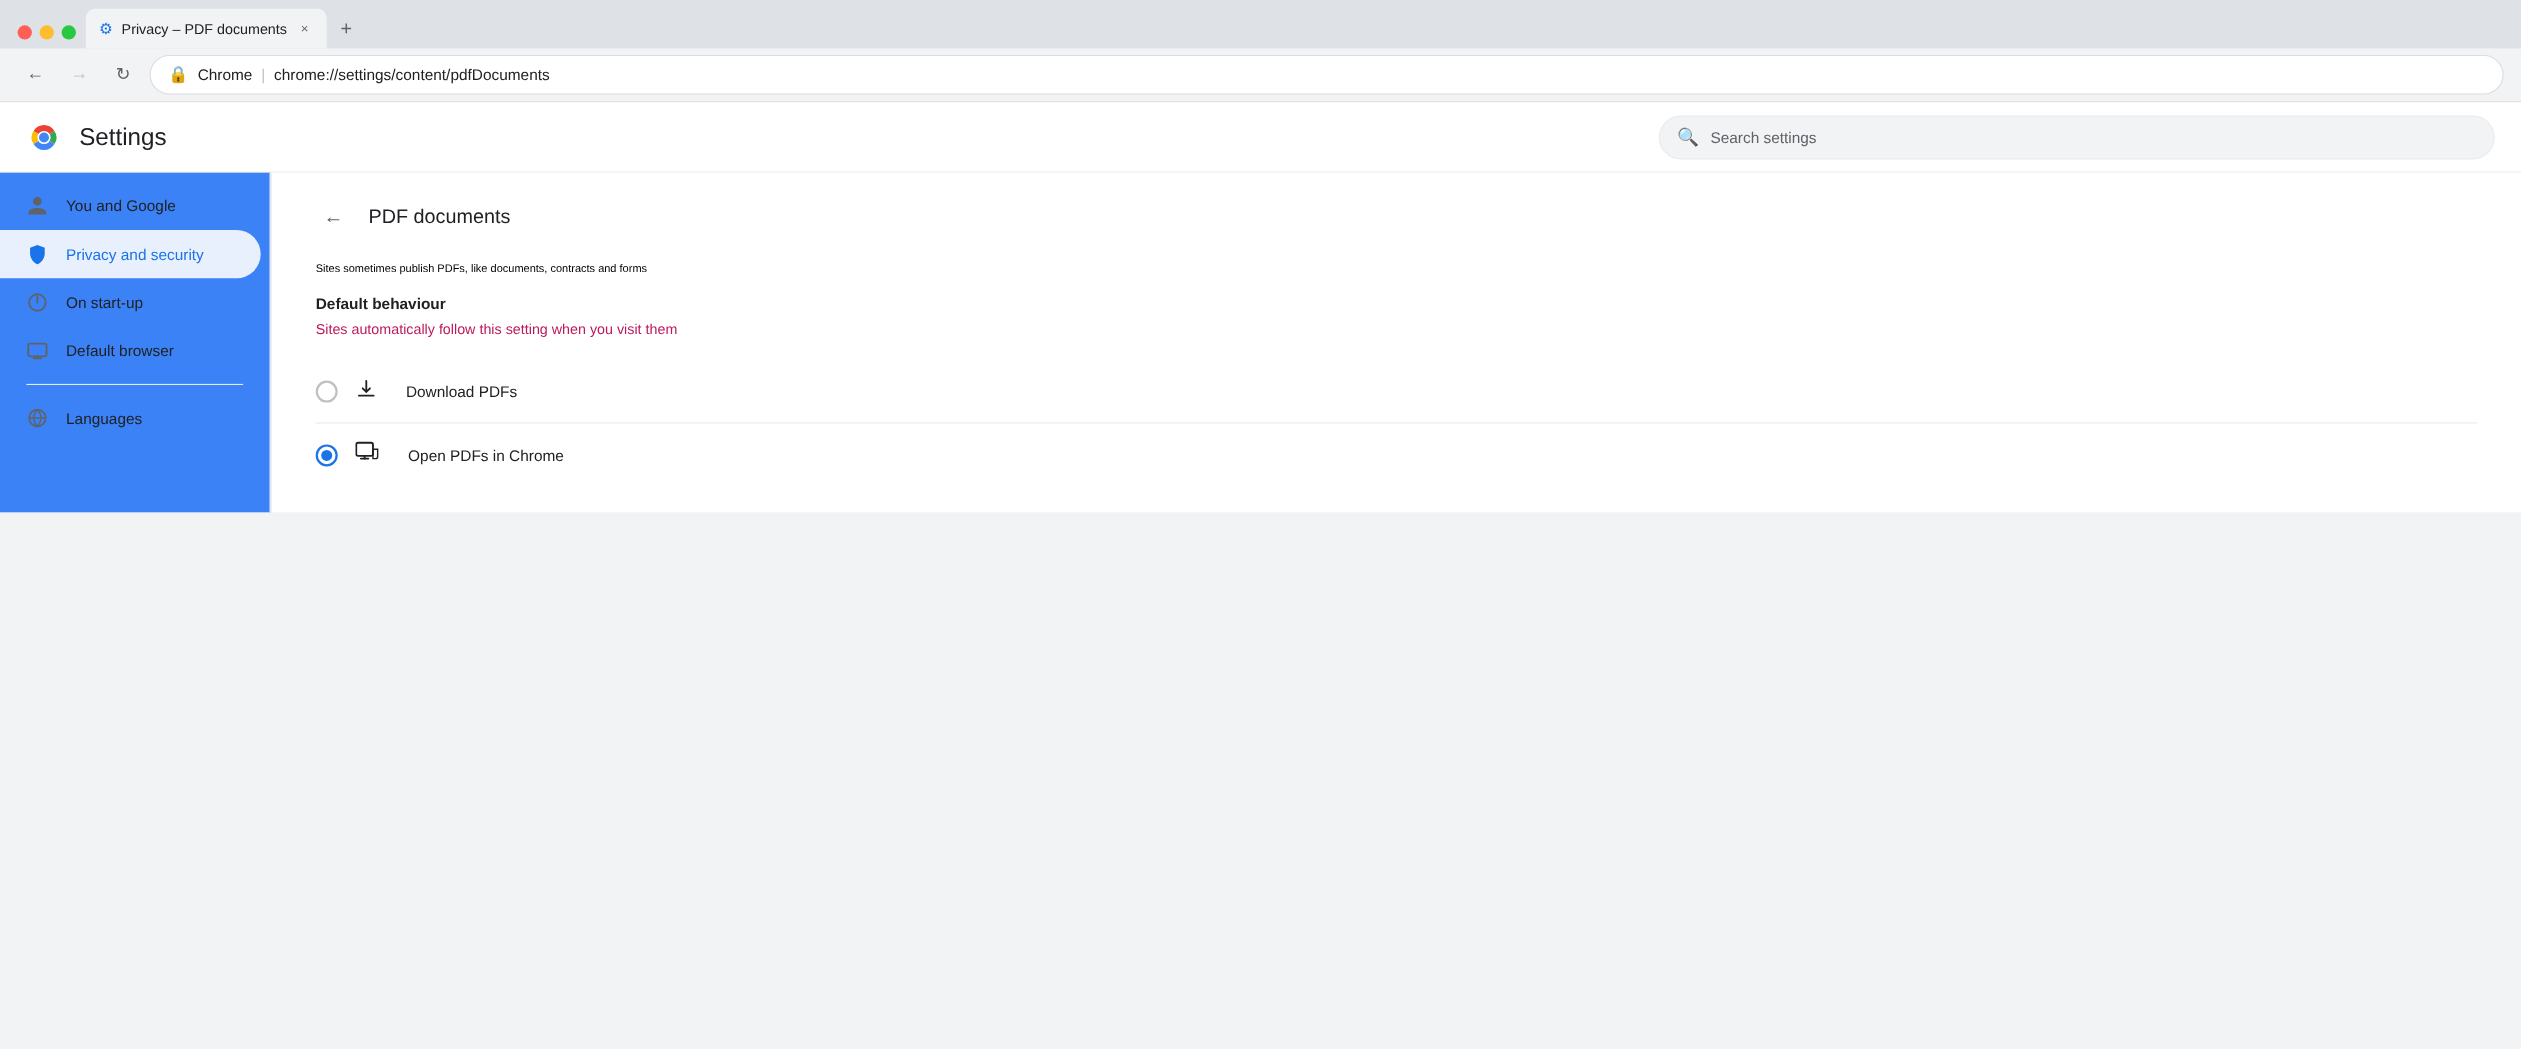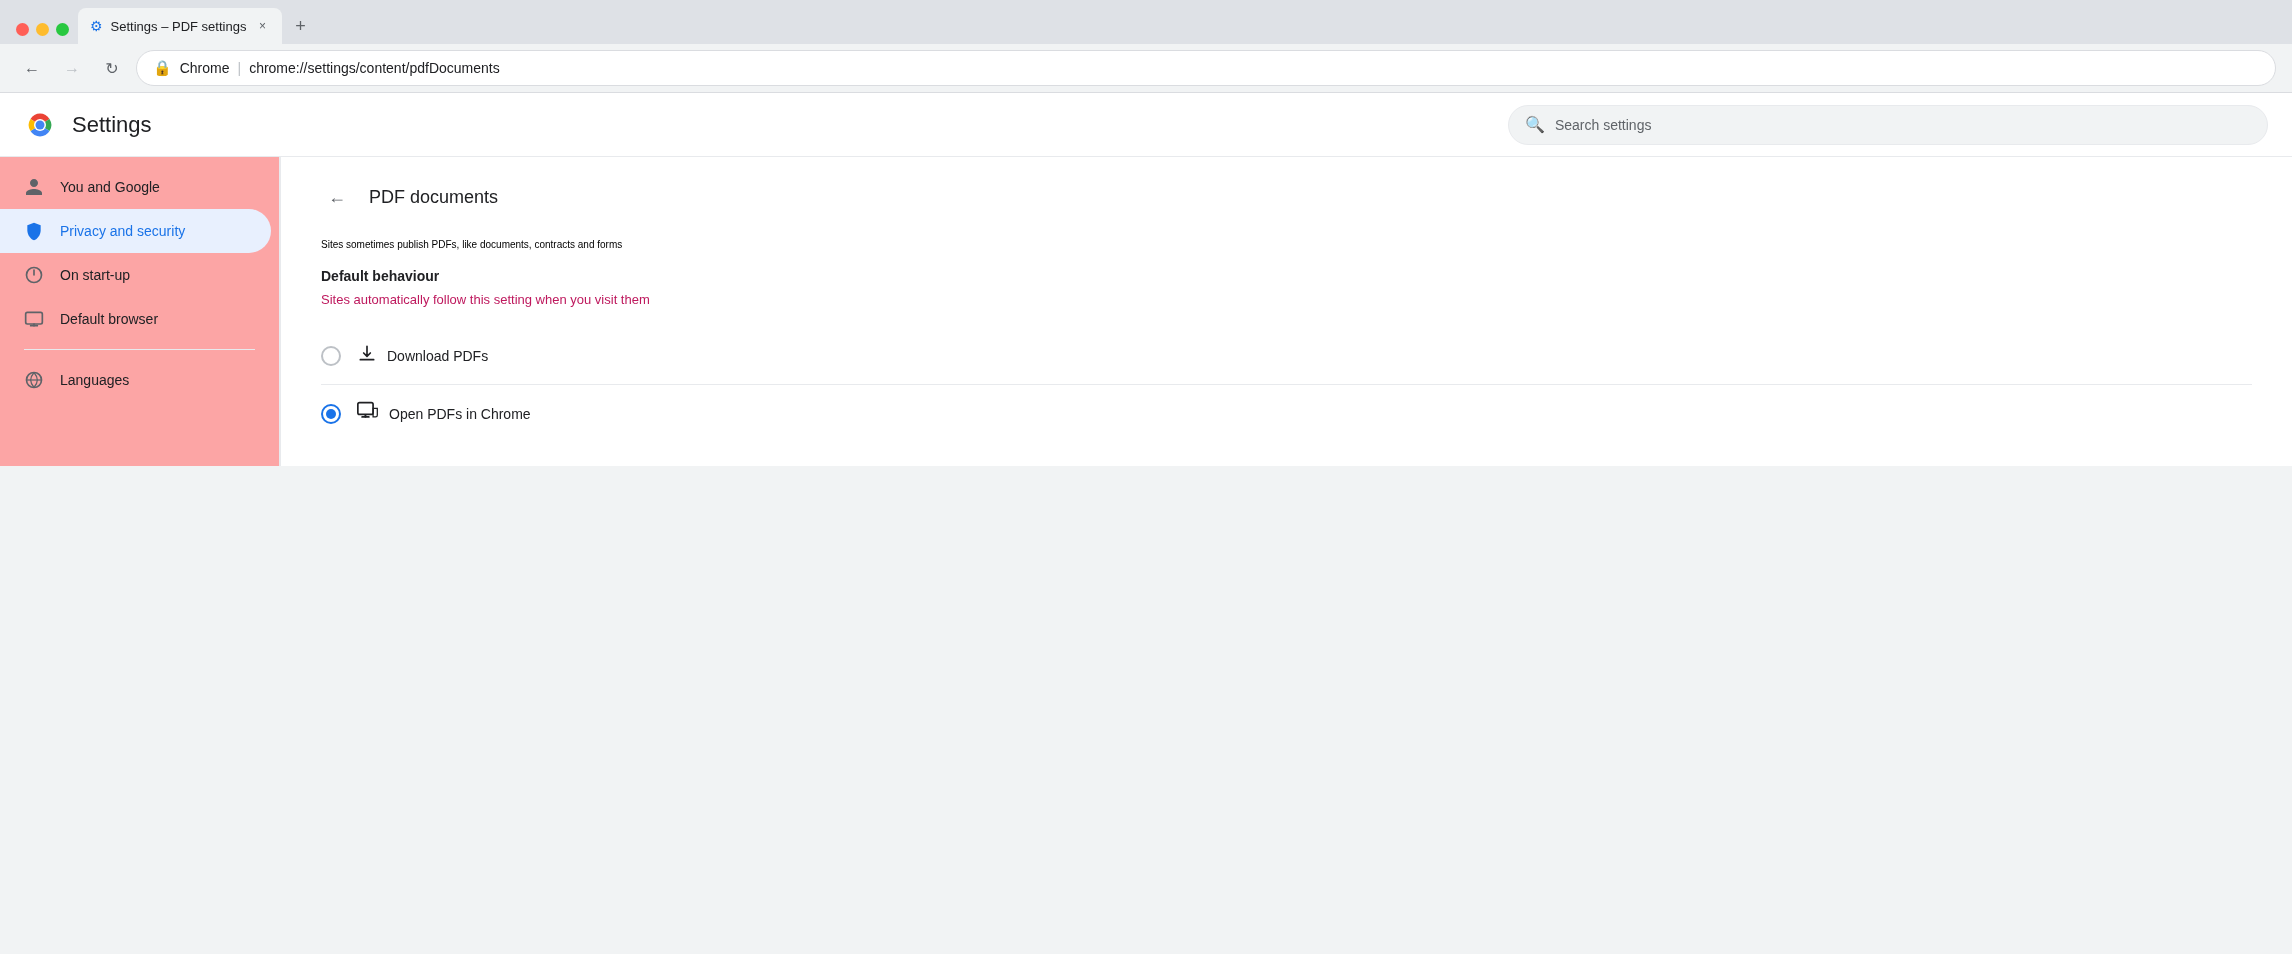--- a/index.html
+++ b/index.html
@@ -121,22 +121,22 @@
     .search-placeholder { color: #5f6368; font-size: 14px; }
 
     
     .main-area {
       display: flex;
       flex: 1;
     }
 
     
     .sidebar {
-      width: 280px;
-      background: #fca5a5;
+      width: 246px;
+      background: #3b82f6;
       padding: 8px 0;
       flex-shrink: 0;
       border-right: 1px solid #e8eaed;
     }
     .sidebar-item {
       display: flex;
       align-items: center;
       padding: 12px 24px;
       gap: 16px;
       cursor: pointer;
@@ -231,42 +231,42 @@
       background: #fff;
     }
     .radio-inner {
       width: 10px; height: 10px;
       border-radius: 50%;
       background: #1a73e8;
     }
     .radio-label-area {
       display: flex;
       align-items: center;
-      gap: 10px;
+      gap: 26px;
     }
     .radio-label-icon { font-size: 18px; color: #202124; }
     .radio-label-text { font-size: 14px; color: #202124; }
   </style>
 </head>
 <body>
 
 <div>
 
   <div style="background:#dee1e6; position:relative; height:44px; display:flex; align-items:flex-end;">
 
     <div style="display:flex; gap:7px; align-items:center; padding: 0 12px 8px 16px; position:absolute; left:0; bottom:0;">
       <span class="control-btn control-close"></span>
       <span class="control-btn control-minimize"></span>
       <span class="control-btn control-maximize"></span>
     </div>
 
     <div style="display:flex; align-items:flex-end; padding-left: 78px; padding-bottom:0;">
       <div class="tab">
         <span class="tab-icon">⚙</span>
-        <span class="tab-title">Settings – PDF settings</span>
+        <span class="tab-title">Privacy – PDF documents</span>
         <span class="tab-close">×</span>
       </div>
       <div class="new-tab-btn">+</div>
     </div>
   </div>
 
   <div class="nav-bar">
     <div class="nav-btn">←</div>
     <div class="nav-btn disabled">→</div>
     <div class="nav-btn">↻</div>

